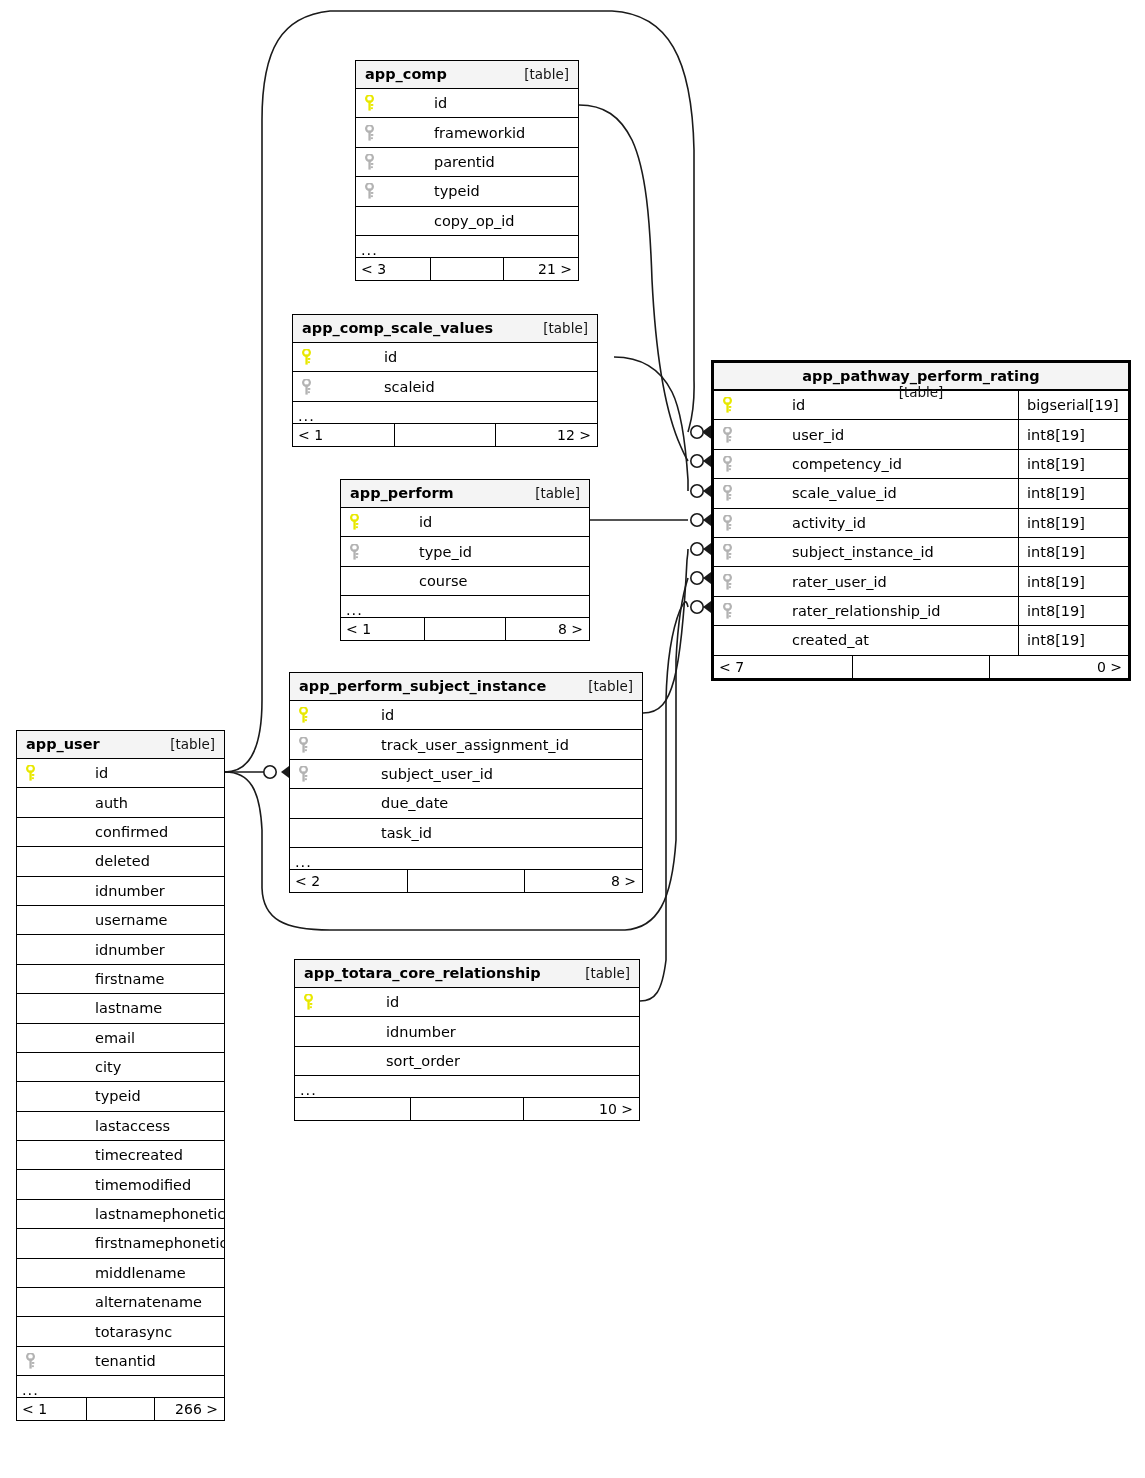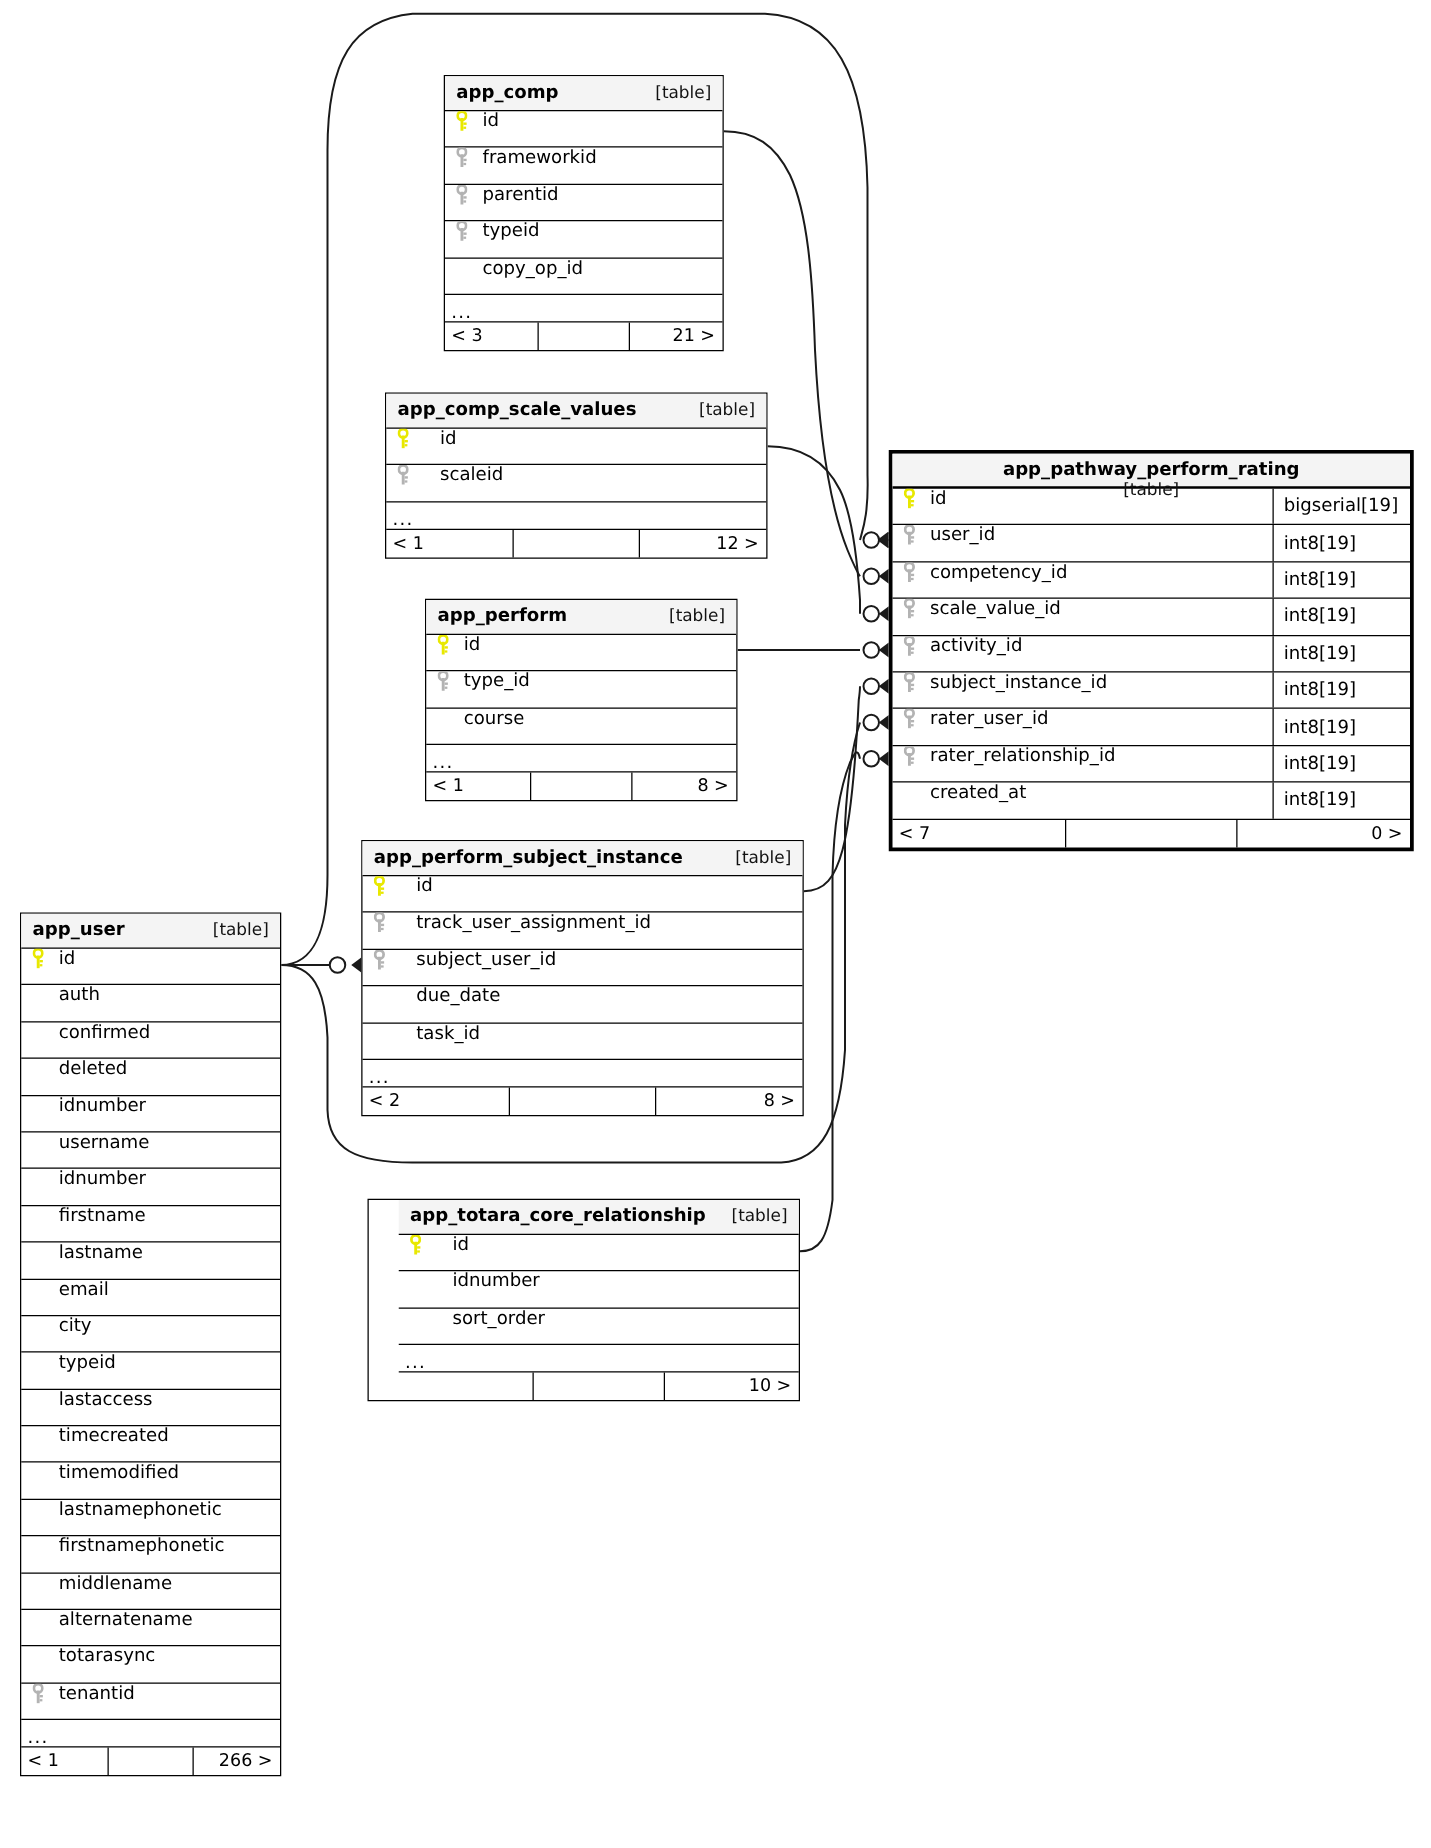--- a/index.html
+++ b/index.html
@@ -37,25 +37,26 @@
 
   .tbl-row{
     display:flex;align-items:center;
     border-bottom:1px solid #000000;
     height:29.4px;
     box-sizing:border-box;
     position:relative;
   }
   .focal .tbl-row{border-bottom:1px solid #000000;}
   .col-main{
-    display:flex;align-items:flex-start;
+    display:flex;align-items:center;
     flex:1 1 auto;min-width:0;
     padding-left:9px;
     height:100%;
     box-sizing:border-box;
+    gap:48px;
   }
   .col-type{
     flex:0 0 auto;
     border-left:1px solid #000000;
     padding-left:8px;
     height:100%;
     display:flex;align-items:center;
     box-sizing:border-box;
     width:110px;
     font-size:14.5px;
@@ -239,21 +240,21 @@
             <span class="colname">copy_op_id</span>
           </div>
         </div>
         <div class="ellipsis-row">...</div>
         <div class="foot-row">
           <div class="foot-cell foot-left">&lt; 3</div>
           <div class="foot-cell foot-mid"></div>
           <div class="foot-cell foot-right">21 &gt;</div>
         </div>
       </div>
-      <div class="table-box" style="left: 308px; top: 314px; width: 306px;">
+      <div class="table-box" style="left: 292px; top: 314px; width: 306px;">
         <div class="tbl-header">
           <span class="tbl-name">app_comp_scale_values</span>
           <span class="tbl-tag">[table]</span>
         </div>
         <div class="tbl-row">
           <div class="col-main">
             <span class="keyslot indent">
               <span class="key">
                 <svg width="9" height="16" viewBox="0 0 9 16">
                   <circle cx="4.5" cy="3.6" r="3.4" fill="none" stroke="#e8e800" stroke-width="2.2"></circle>
@@ -398,21 +399,21 @@
             <span class="colname">task_id</span>
           </div>
         </div>
         <div class="ellipsis-row">...</div>
         <div class="foot-row">
           <div class="foot-cell foot-left">&lt; 2</div>
           <div class="foot-cell foot-mid"></div>
           <div class="foot-cell foot-right">8 &gt;</div>
         </div>
       </div>
-      <div class="table-box" style="left: 294px; top: 959px; width: 346px; padding-left: 24px;">
+      <div class="table-box" style="left: 294px; top: 959px; width: 346px;">
         <div class="tbl-header">
           <span class="tbl-name">app_totara_core_relationship</span>
           <span class="tbl-tag">[table]</span>
         </div>
         <div class="tbl-row">
           <div class="col-main">
             <span class="keyslot indent">
               <span class="key">
                 <svg width="9" height="16" viewBox="0 0 9 16">
                   <circle cx="4.5" cy="3.6" r="3.4" fill="none" stroke="#e8e800" stroke-width="2.2"></circle>

